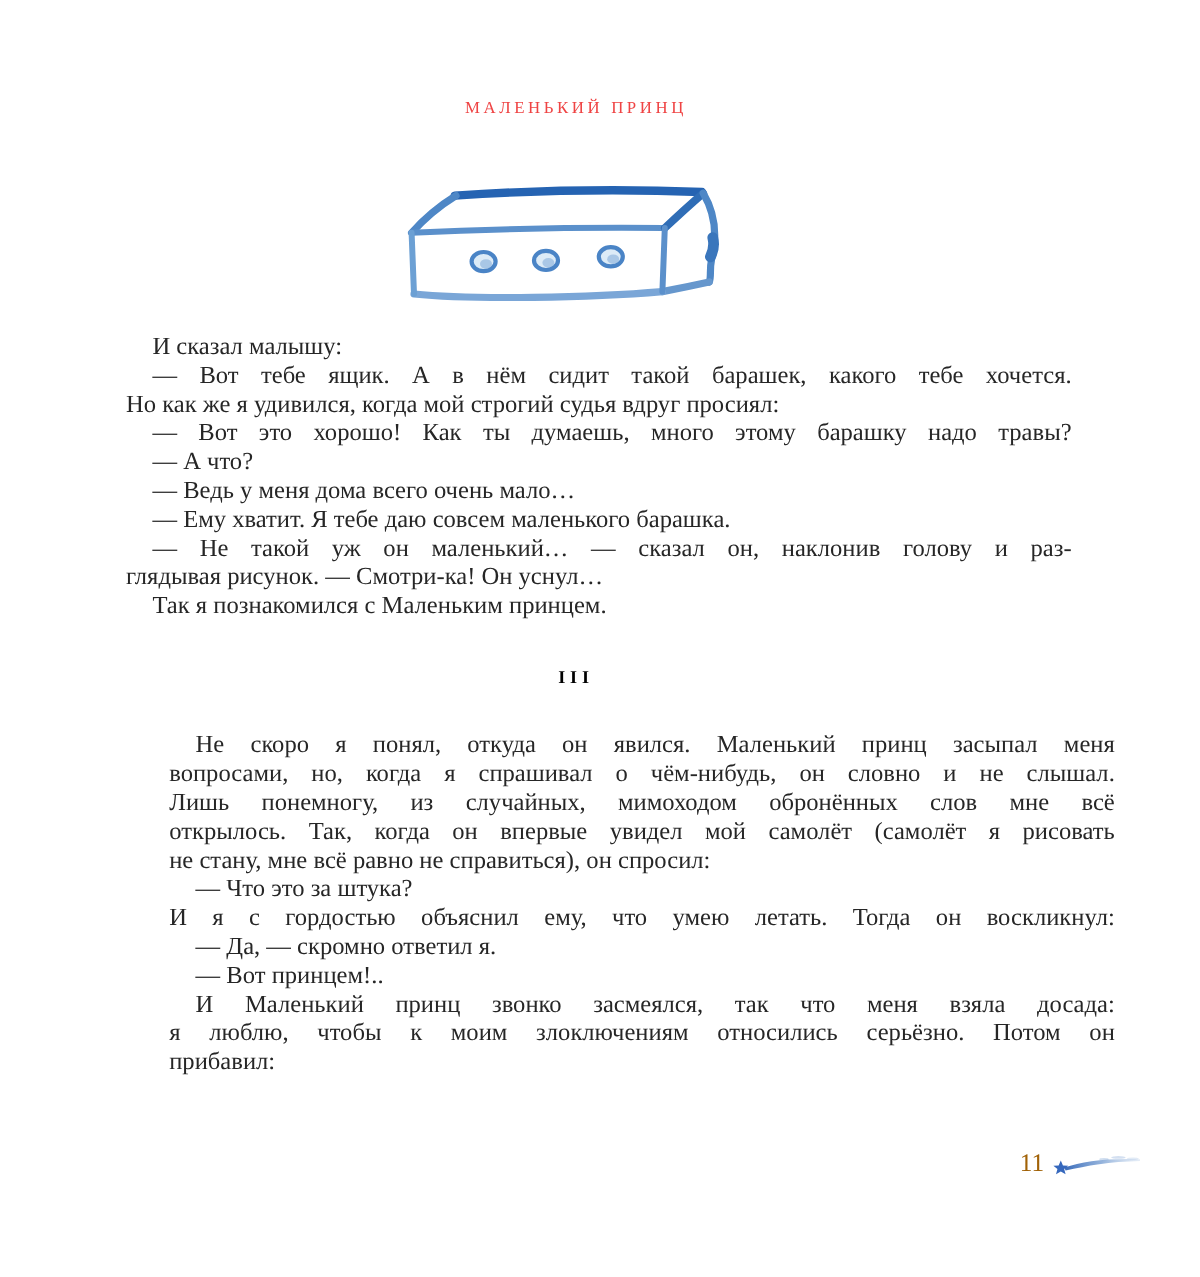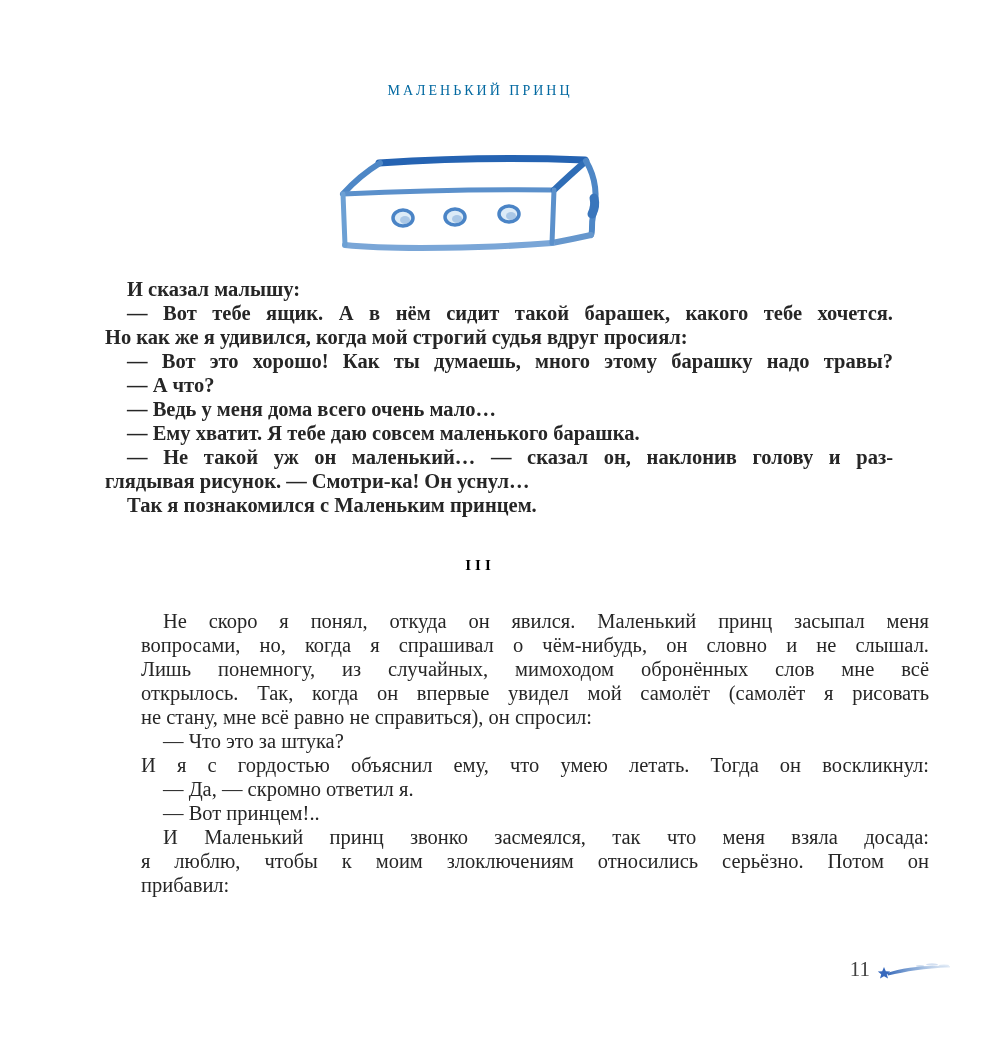--- a/index.html
+++ b/index.html
@@ -5,36 +5,36 @@
   html,body { margin:0; padding:0; background:#ffffff; }
   .page {
     position:relative; width:1000px; height:1064px; background:#ffffff;
     overflow:hidden;
     font-family:"Liberation Serif","DejaVu Serif",serif;
     color:#262626;
   }
   .running-head {
     position:absolute; top:83px; left:0; width:960px;
     text-align:center; font-size:14px; letter-spacing:3px;
-    color:#0369a1;
+    color:#ef4444;
   }
   .illustration { position:absolute; top:148px; left:333px; width:284px; height:116px; }
   .textblock { position:absolute; left:105px; width:788px; font-size:20.5px; line-height:24px; }
-  .block1 { top:277px;font-weight:bold; }
+  .block1 { top:277px; }
   .block2 { top:609px;margin-left:36px; }
   .line { white-space:nowrap; }
   .line.ind { text-indent:22px; }
   .line.j { white-space:normal; text-align:justify; text-align-last:justify; }
   .chapter-heading {
     position:absolute; top:557px; left:0; width:960px; text-align:center;
     font-size:15px; font-weight:bold; letter-spacing:4px; color:#000000;
   }
   .page-number {
     position:absolute; top:957px; left:790px; width:80px; text-align:right;
-    font-size:21px; color:#404040;
+    font-size:21px; color:#a16207;
   }
   .comet { position:absolute; top:956px; left:874px; width:80px; height:30px; }
 </style>
 </head>
 <body>
 
 <div class="page">
 
   <div class="running-head">МАЛЕНЬКИЙ ПРИНЦ</div>
 

